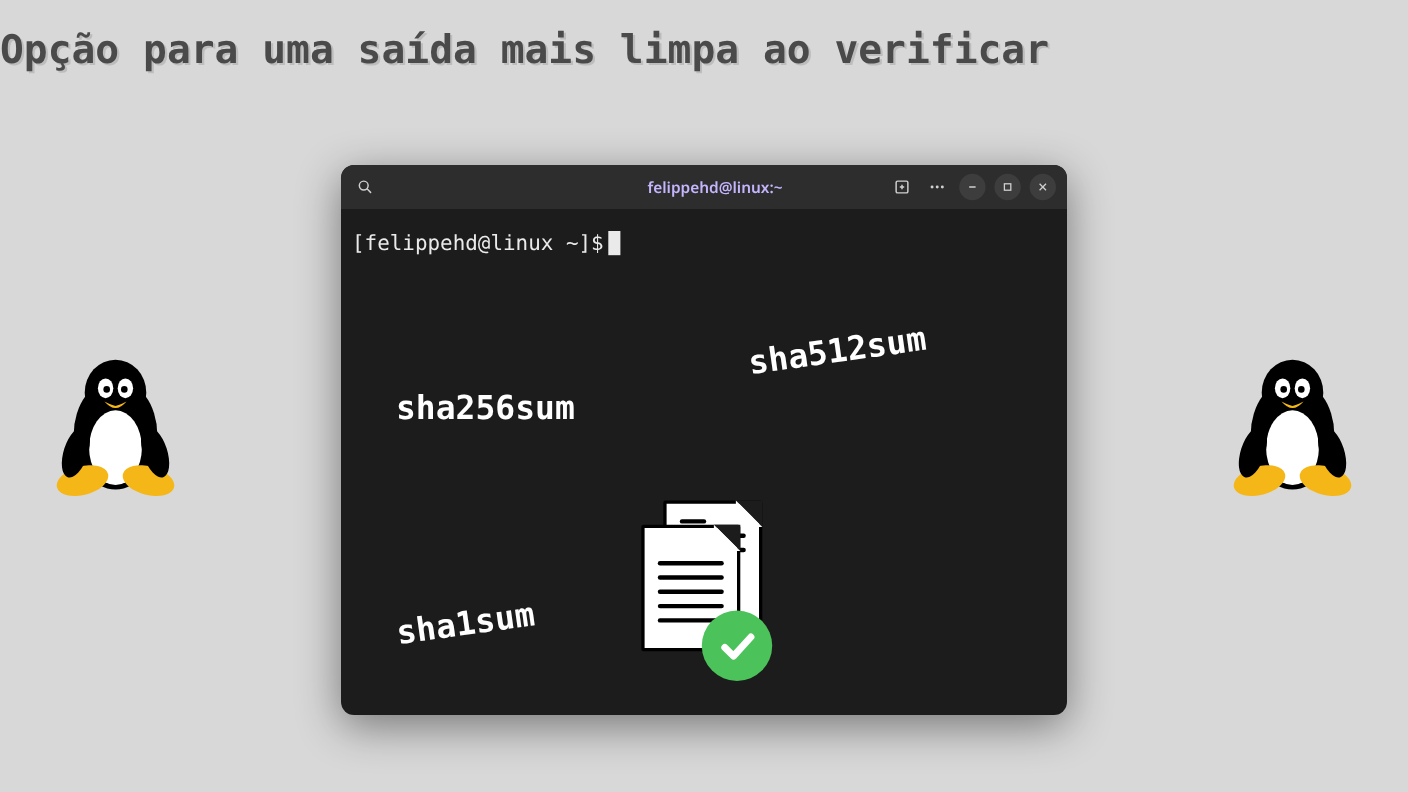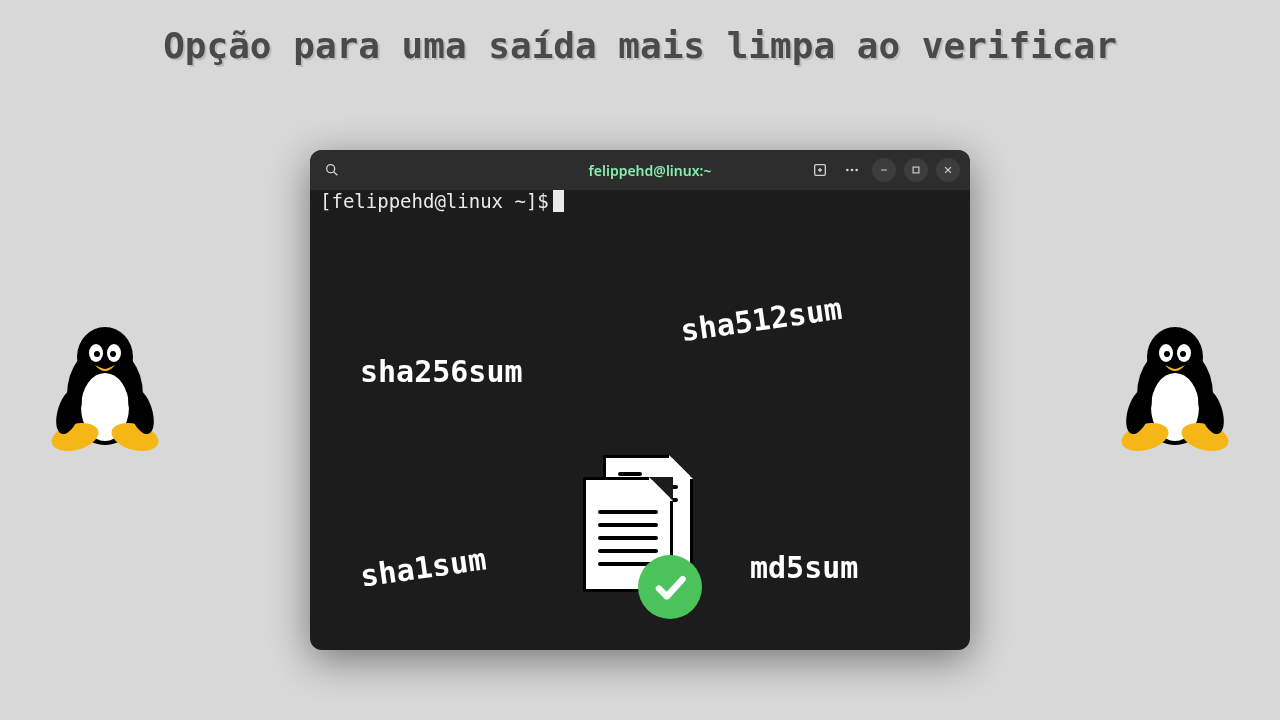--- a/index.html
+++ b/index.html
@@ -5,21 +5,21 @@
   * { margin: 0; padding: 0; box-sizing: border-box; }
   body {
     width: 1280px;
     height: 720px;
     background: #d8d8d8;
     font-family: "DejaVu Sans Mono", "Liberation Mono", Consolas, monospace;
     overflow: hidden;
     position: relative;
   }
   .title {
-    text-align: center;
+    text-align: left;
     font-size: 36px;
     font-weight: bold;
     color: #4a4a4a;
     padding-top: 22px;
     line-height: 1.35;
     text-shadow: 2px 2px 0 #bdbdbd;
   }
   .tux {
     position: absolute;
     width: 120px;
@@ -51,21 +51,21 @@
   .tb-left, .tb-right {
     display: flex;
     align-items: center;
     gap: 8px;
   }
   .tb-right { position: absolute; right: 10px; }
   .tb-title {
     position: absolute;
     left: 0; right: 0;
     text-align: center;
-    color: #86efac;
+    color: #c4b5fd;
     font-family: system-ui, sans-serif;
     font-size: 14px;
     font-weight: 600;
     pointer-events: none;
     margin-left: 20px;
   }
   .tb-iconbtn {
     width: 24px;
     height: 24px;
     border-radius: 50%;
@@ -74,21 +74,21 @@
     justify-content: center;
     color: #d0d0d0;
     cursor: pointer;
   }
   .tb-circle {
     background: #3d3d3d;
   }
   .tb-iconbtn svg { width: 14px; height: 14px; }
   .tb-search svg, .tb-newtab svg, .tb-menu svg { width: 16px; height: 16px; }
   .term-body {
-    padding: 0 10px;
+    padding: 20px 10px;
     font-size: 19px;
     color: #eaeaea;
     position: relative;
     height: calc(100% - 40px);
   }
   .prompt-line {
     display: flex;
     align-items: center;
   }
   .cursor {
@@ -252,21 +252,20 @@
   </div>
   <div class="term-body">
     <div class="prompt-line">
       <span>[felippehd@linux ~]$</span>
       <span class="cursor"></span>
     </div>
 
     <div class="floating-label" style="left:50px; top:130px;margin-top:34px;">sha256sum</div>
     <div class="floating-label" style="left:370px; top:112px; transform:rotate(-8deg);">sha512sum</div>
     <div class="floating-label" style="left:50px; top:360px; transform:rotate(-8deg);">sha1sum</div>
-    <div class="floating-label" style="left:440px; top:360px;">md5sum</div>
 
     <div class="doc-icon">
       <div class="doc-page back">
         <div class="doc-fold"></div>
         <div class="doc-lines">
             <div></div>
             <div></div>
             <div></div>
           </div>
       </div>

